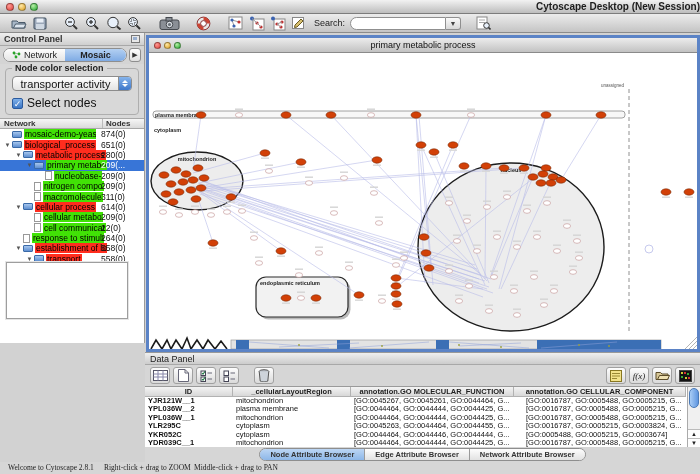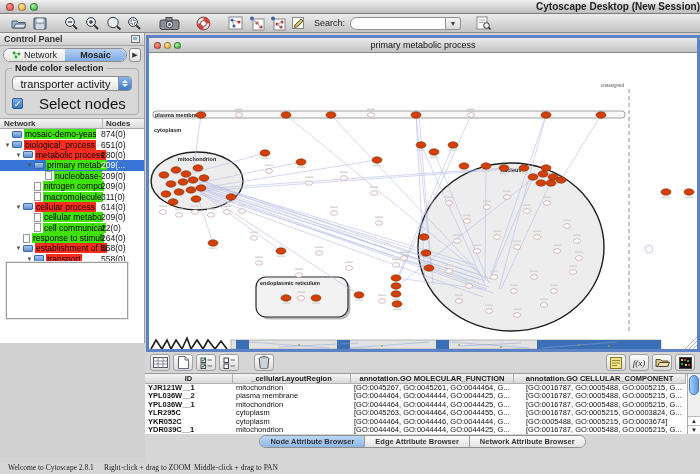--- a/index.html
+++ b/index.html
@@ -55,21 +55,21 @@
   .dropdown{height:15px;border:1px solid #8c8c8c;border-radius:4px;overflow:hidden;
     background:linear-gradient(#ffffff,#e3e3e3);display:flex;align-items:center;}
   .dropdown .val{flex:1;text-align:center;font-size:11px;color:#111;}
   .dropdown .stepper{width:13px;height:100%;background:linear-gradient(#86b4ec,#3e78ca);
     border-left:1px solid #8c8c8c;display:flex;flex-direction:column;align-items:center;justify-content:center;gap:1px;}
   .tri-up{width:0;height:0;border-left:3px solid transparent;border-right:3px solid transparent;border-bottom:3px solid #fff;}
   .tri-dn{width:0;height:0;border-left:3px solid transparent;border-right:3px solid transparent;border-top:3px solid #fff;}
   .chk-row{display:flex;align-items:center;margin-top:6px;height:12px;}
   .chk{width:11px;height:11px;border:1px solid #2a5a9e;border-radius:2px;
     background:linear-gradient(#7fb0ea,#3b76c4);color:#fff;font-size:9px;line-height:10px;text-align:center;}
-  .chk-label{font-size:15px;color:#111;margin-left:16px;}
+  .chk-label{font-size:12px;color:#111;margin-left:4px;}
 
   .tree-header{height:11px;display:flex;background:linear-gradient(#f6f6f6,#dadada);
     border-top:1px solid #a8a8a8;border-bottom:1px solid #a8a8a8;font-size:8px;font-weight:bold;color:#333;}
   .tree-header .c1{flex:1;padding-left:4px;}
   .tree-header .c2{width:42px;border-left:1px solid #bbb;padding-left:3px;}
   .tree{flex:1;background:#fff;overflow:hidden;position:relative;}
   .trow{height:10.4px;display:flex;align-items:center;position:relative;font-size:8.5px;white-space:nowrap;}
   .trow.sel{background:#3875d7;}
   .tind{display:inline-block;height:1px;flex:0 0 auto;}
   .tarrow{width:9px;font-size:6px;color:#555;text-align:center;flex:0 0 auto;}
@@ -683,20 +683,23 @@
             <circle cx="460" cy="293" r="0.9" fill="#9aa03a"></circle>
             <path d="M2 296 L7 287 L13 296 L18 287 L22 296 L27 287 L33 296 L38 285 L42 296 L48 287 L54 296 L59 287 L66 296 L72 288 L78 296" fill="none" stroke="#1a1a1a" stroke-width="1.6"></path>
             <line x1="536" y1="296" x2="548" y2="284" stroke="#b5b5b5" stroke-width="1"></line>
             <line x1="540" y1="296" x2="548" y2="288" stroke="#b5b5b5" stroke-width="1"></line>
             <line x1="544" y1="296" x2="548" y2="292" stroke="#b5b5b5" stroke-width="1"></line>
           </svg>
       </div>
     </div>
 
     <div class="data-panel">
+      <div class="dp-header">
+        <span>Data Panel</span>
+      </div>
       <div class="dp-toolbar">
         <div class="dpi">
           <svg width="15" height="11">
               <rect x="0.5" y="0.5" width="14" height="10" fill="#fff" stroke="#556"></rect>
               <line x1="0.5" y1="4" x2="14.5" y2="4" stroke="#88a"></line>
               <line x1="0.5" y1="7" x2="14.5" y2="7" stroke="#88a"></line>
               <line x1="5" y1="0.5" x2="5" y2="10.5" stroke="#88a"></line>
               <line x1="10" y1="0.5" x2="10" y2="10.5" stroke="#88a"></line>
             </svg>
         </div>

